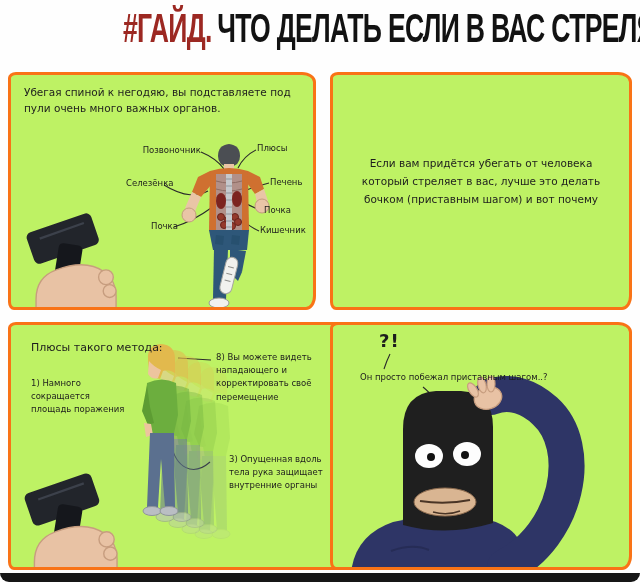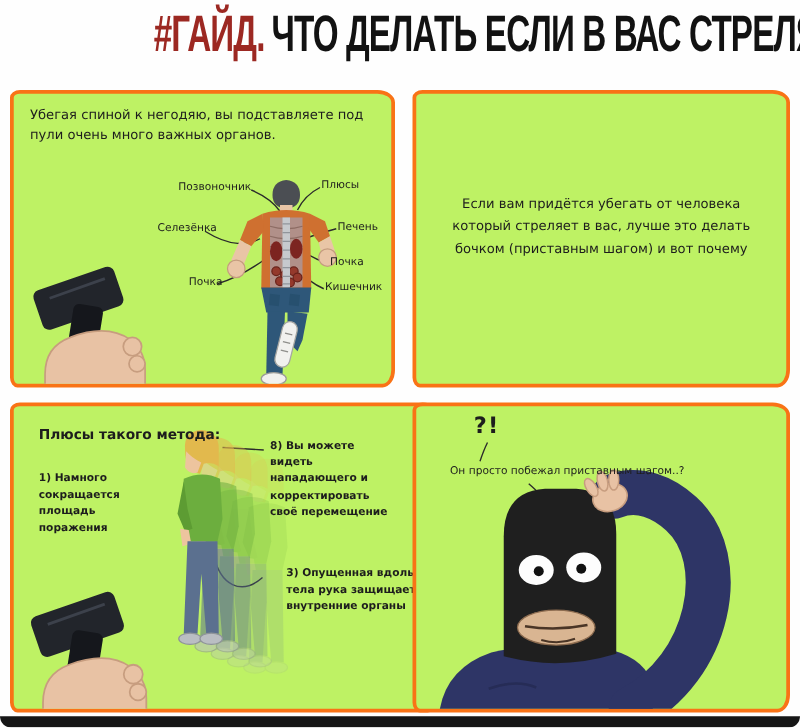--- a/index.html
+++ b/index.html
@@ -10,21 +10,21 @@
   .title-inner{display:inline-block;transform:scaleX(.70) scaleY(1.08);transform-origin:center top;
         font-family:"Liberation Sans",sans-serif;font-weight:900;font-size:38px;
         letter-spacing:-1px;line-height:1.1;}
   .title-tag{color:#9c2822;}
   .title-rest{color:#121212;margin-left:8px;}
   
   .panel{position:absolute;background:#bef264;border:3px solid #f97316;
          border-radius:8px 14px 10px 6px / 6px 10px 14px 8px;box-sizing:border-box;overflow:hidden;}
   #panel1{left:8px;top:72px;width:308px;height:238px;}
   #panel2{left:330px;top:72px;width:302px;height:238px;display:flex;align-items:center;justify-content:center;}
-  #panel3{left:8px;top:322px;width:344px;height:248px;font-weight:bold;}
+  #panel3{left:8px;top:322px;width:344px;height:248px;}
   #panel4{left:330px;top:322px;width:302px;height:248px;}
   .panel svg{position:absolute;left:0;top:0;}
   .caption1{position:absolute;left:13px;top:9px;width:286px;font-size:10.5px;line-height:1.55;}
   .caption2{max-width:268px;text-align:center;font-size:10.5px;line-height:1.7;padding:0 8px;margin-top:-18px;}
   .organ-label{position:absolute;font-size:8.5px;line-height:1.1;white-space:nowrap;}
   .p3-header{position:absolute;left:20px;top:16px;font-size:11px;}
   .p3-item{position:absolute;font-size:8.5px;line-height:1.55;}
   #p3i1{left:20px;top:52px;width:100px;}
   #p3i2{left:205px;top:26px;width:102px;}
   #p3i3{left:202px;top:128px;width:104px;padding-left:16px;}

